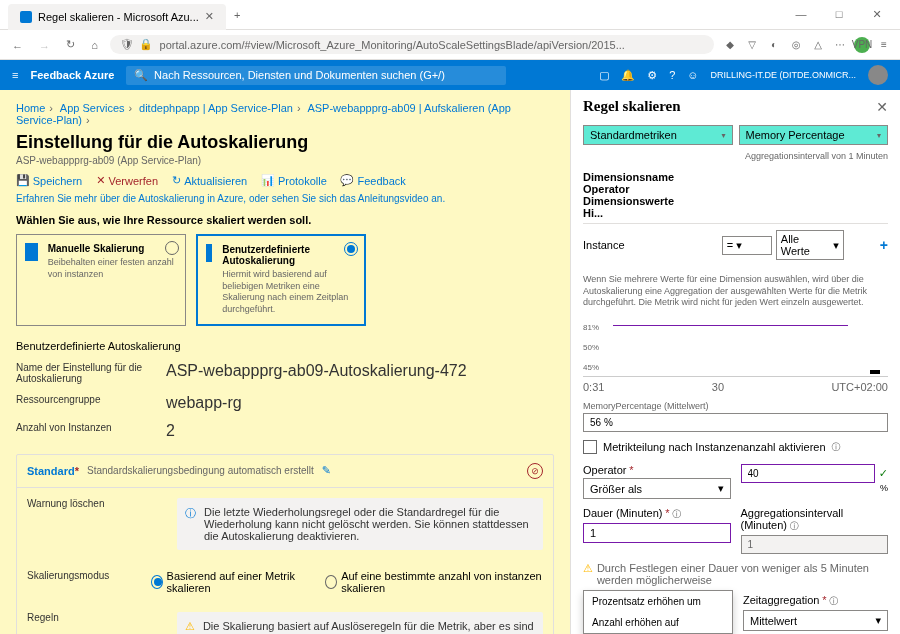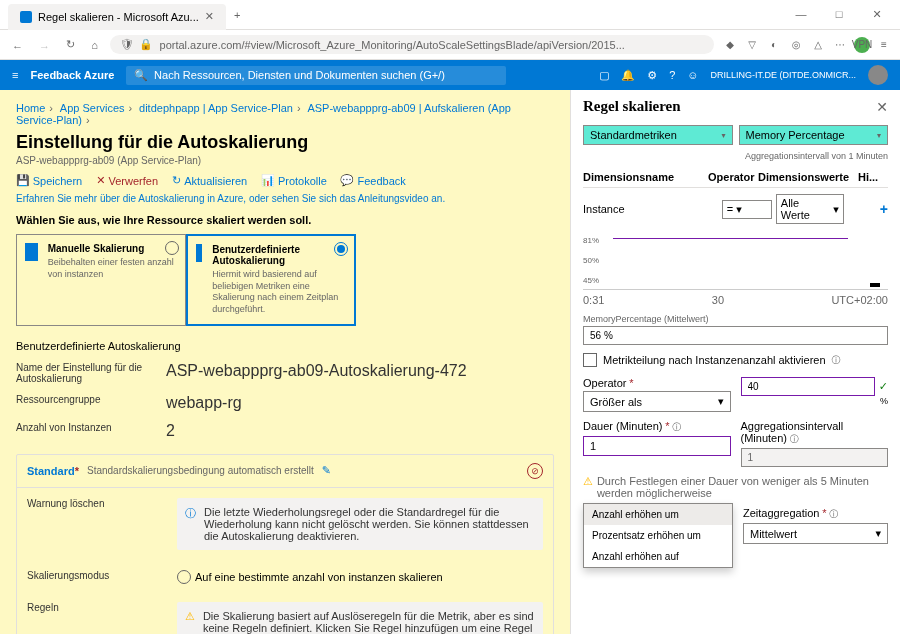--- a/index.html
+++ b/index.html
@@ -27,21 +27,21 @@
 .crumb{color:#0078d4;font-size:10px;margin-bottom:6px;}
 .crumb span{cursor:pointer;}
 .crumb .sep{color:#666;margin:0 4px;}
 h1{font-size:18px;font-weight:600;margin-bottom:2px;}
 .sub{color:#666;font-size:10px;margin-bottom:8px;}
 .toolbar{display:flex;gap:14px;margin-bottom:6px;}
 .tbtn{color:#0078d4;cursor:pointer;display:flex;align-items:center;gap:3px;font-size:10px;}
 .tbtn.discard{color:#a4262c;}
 .info{color:#0078d4;font-size:10px;margin-bottom:10px;}
 .section-label{font-weight:600;margin-bottom:8px;font-size:11px;}
-.cards{display:flex;margin-bottom:14px;}
+.cards{display:flex;gap:10px;margin-bottom:14px;}
 .card{border:1px solid #8a8886;padding:8px;width:170px;position:relative;cursor:pointer;}
 .card.sel{border:2px solid #0078d4;}
 .card-title{font-weight:600;margin-bottom:3px;font-size:10px;}
 .card-desc{color:#666;font-size:9px;line-height:1.3;}
 .card-radio{position:absolute;top:6px;right:6px;width:14px;height:14px;border:1px solid #666;border-radius:50%;}
 .card.sel .card-radio{border-color:#0078d4;}
 .card.sel .card-radio::after{content:"";position:absolute;top:2px;left:2px;width:8px;height:8px;background:#0078d4;border-radius:50%;}
 .card-ic{width:18px;height:18px;display:inline-block;margin-right:4px;vertical-align:top;}
 .form-sec{margin-bottom:14px;}
 .frow{display:flex;margin-bottom:10px;}
@@ -64,21 +64,21 @@
 .radio.sel .radio-dot::after{content:"";position:absolute;top:2px;left:2px;width:8px;height:8px;background:#0078d4;border-radius:50%;}
 .req{color:#a4262c;}
 
 .rp-hdr{display:flex;align-items:center;margin-bottom:10px;}
 .rp-title{font-size:15px;font-weight:600;font-family:Liberation Serif, serif;}
 .rp-close{margin-left:auto;color:#666;cursor:pointer;font-size:14px;}
 .sel-row{display:flex;gap:6px;margin-bottom:6px;}
 .select{border:1px solid #8a8886;padding:3px 6px;flex:1;font-size:10px;background:#5eead4;display:flex;justify-content:space-between;align-items:center;cursor:pointer;}
 .select .chev{color:#666;font-size:8px;}
 .small-note{text-align:right;color:#666;font-size:9px;margin-bottom:6px;}
-.tbl-hdr{display:flex;font-weight:600;font-size:10px;padding:4px 0;border-bottom:1px solid #e1dfdd;}
+.tbl-hdr{display:flex;font-weight:600;font-size:10px;padding:4px 0;border-bottom:1px solid #e1dfdd;flex-direction:column;}
 .tbl-row{display:flex;padding:6px 0;align-items:center;gap:4px;}
 .col1{flex:1;}
 .col2{width:50px;}
 .col3{width:100px;}
 .col4{width:30px;}
 .mini-sel{border:1px solid #8a8886;padding:2px 4px;font-size:9px;background:#fff;display:flex;align-items:center;gap:3px;}
 .plus{color:#0078d4;font-size:14px;cursor:pointer;font-weight:bold;}
 .desc-txt{font-size:9px;color:#666;margin:8px 0;line-height:1.3;}
 .chart{height:60px;border-bottom:1px solid #ccc;position:relative;margin-bottom:4px;}
 .chart-line{position:absolute;top:8px;left:30px;right:40px;height:1px;background:#7719aa;}
@@ -243,20 +243,24 @@
       <div class="frow">
         <div class="flbl">Warnung löschen</div>
         <div class="msg" style="flex:1;">
               <span class="msg-ic">ⓘ</span>
               <span>Die letzte Wiederholungsregel oder die Standardregel für die Wiederholung kann nicht gelöscht werden. Sie können stattdessen die Autoskalierung deaktivieren.</span>
             </div>
       </div>
       <div class="frow">
         <div class="flbl">Skalierungsmodus</div>
         <div class="radio-row">
+          <div class="radio sel">
+                <span class="radio-dot"></span>
+                <span>Basierend auf einer Metrik skalieren</span>
+              </div>
           <div class="radio">
                 <span class="radio-dot"></span>
                 <span>Auf eine bestimmte anzahl von instanzen skalieren</span>
               </div>
         </div>
       </div>
       <div class="frow">
         <div class="flbl">Regeln</div>
         <div class="msg warn" style="flex:1;">
               <span class="msg-ic">⚠</span>
@@ -300,20 +304,21 @@
           </span>
         </span>
     <span class="col3">
           <span class="mini-sel" style="width:68px;">
             <span>Alle Werte</span>
             <span class="chev">▾</span>
           </span>
         </span>
     <span class="plus">+</span>
   </div>
+  <div class="desc-txt">Wenn Sie mehrere Werte für eine Dimension auswählen, wird über die Autoskalierung eine Aggregation der ausgewählten Werte für die Metrik durchgeführt. Die Metrik wird nicht für jeden Wert einzeln ausgewertet.</div>
   <div class="chart">
     <span class="chart-lbl" style="top:6px;left:0;">81%</span>
     <span class="chart-lbl" style="top:26px;left:0;">50%</span>
     <span class="chart-lbl" style="top:46px;left:0;">45%</span>
     <div class="chart-line"></div>
     <div class="black-dot"></div>
   </div>
   <div class="chart-axis">
     <span>0:31</span>
     <span>30</span>
@@ -354,21 +359,20 @@
       <input class="inp-full ro" readonly="" value="1" style="">
     </div>
   </div>
   <div class="warn-inline">
         <span class="wi">⚠</span>
         <span>Durch Festlegen einer Dauer von weniger als 5 Minuten werden möglicherweise</span>
       </div>
 
   <div style="position:relative;">
     <div class="dropdown" style="top:-4px;left:0;">
-      <div class="dd-item sel">Anzahl erhöhen um</div>
       <div class="dd-item">Prozentsatz erhöhen um</div>
       <div class="dd-item">Anzahl erhöhen auf</div>
 
     </div>
     <div style="margin-left:160px;">
       <div class="field-lbl"><span>Zeitaggregation</span> <span class="req">*</span> <span class="info-ic">ⓘ</span></div>
       <div class="full-sel">
             <span>Mittelwert</span>
             <span class="chev">▾</span>
           </div>

